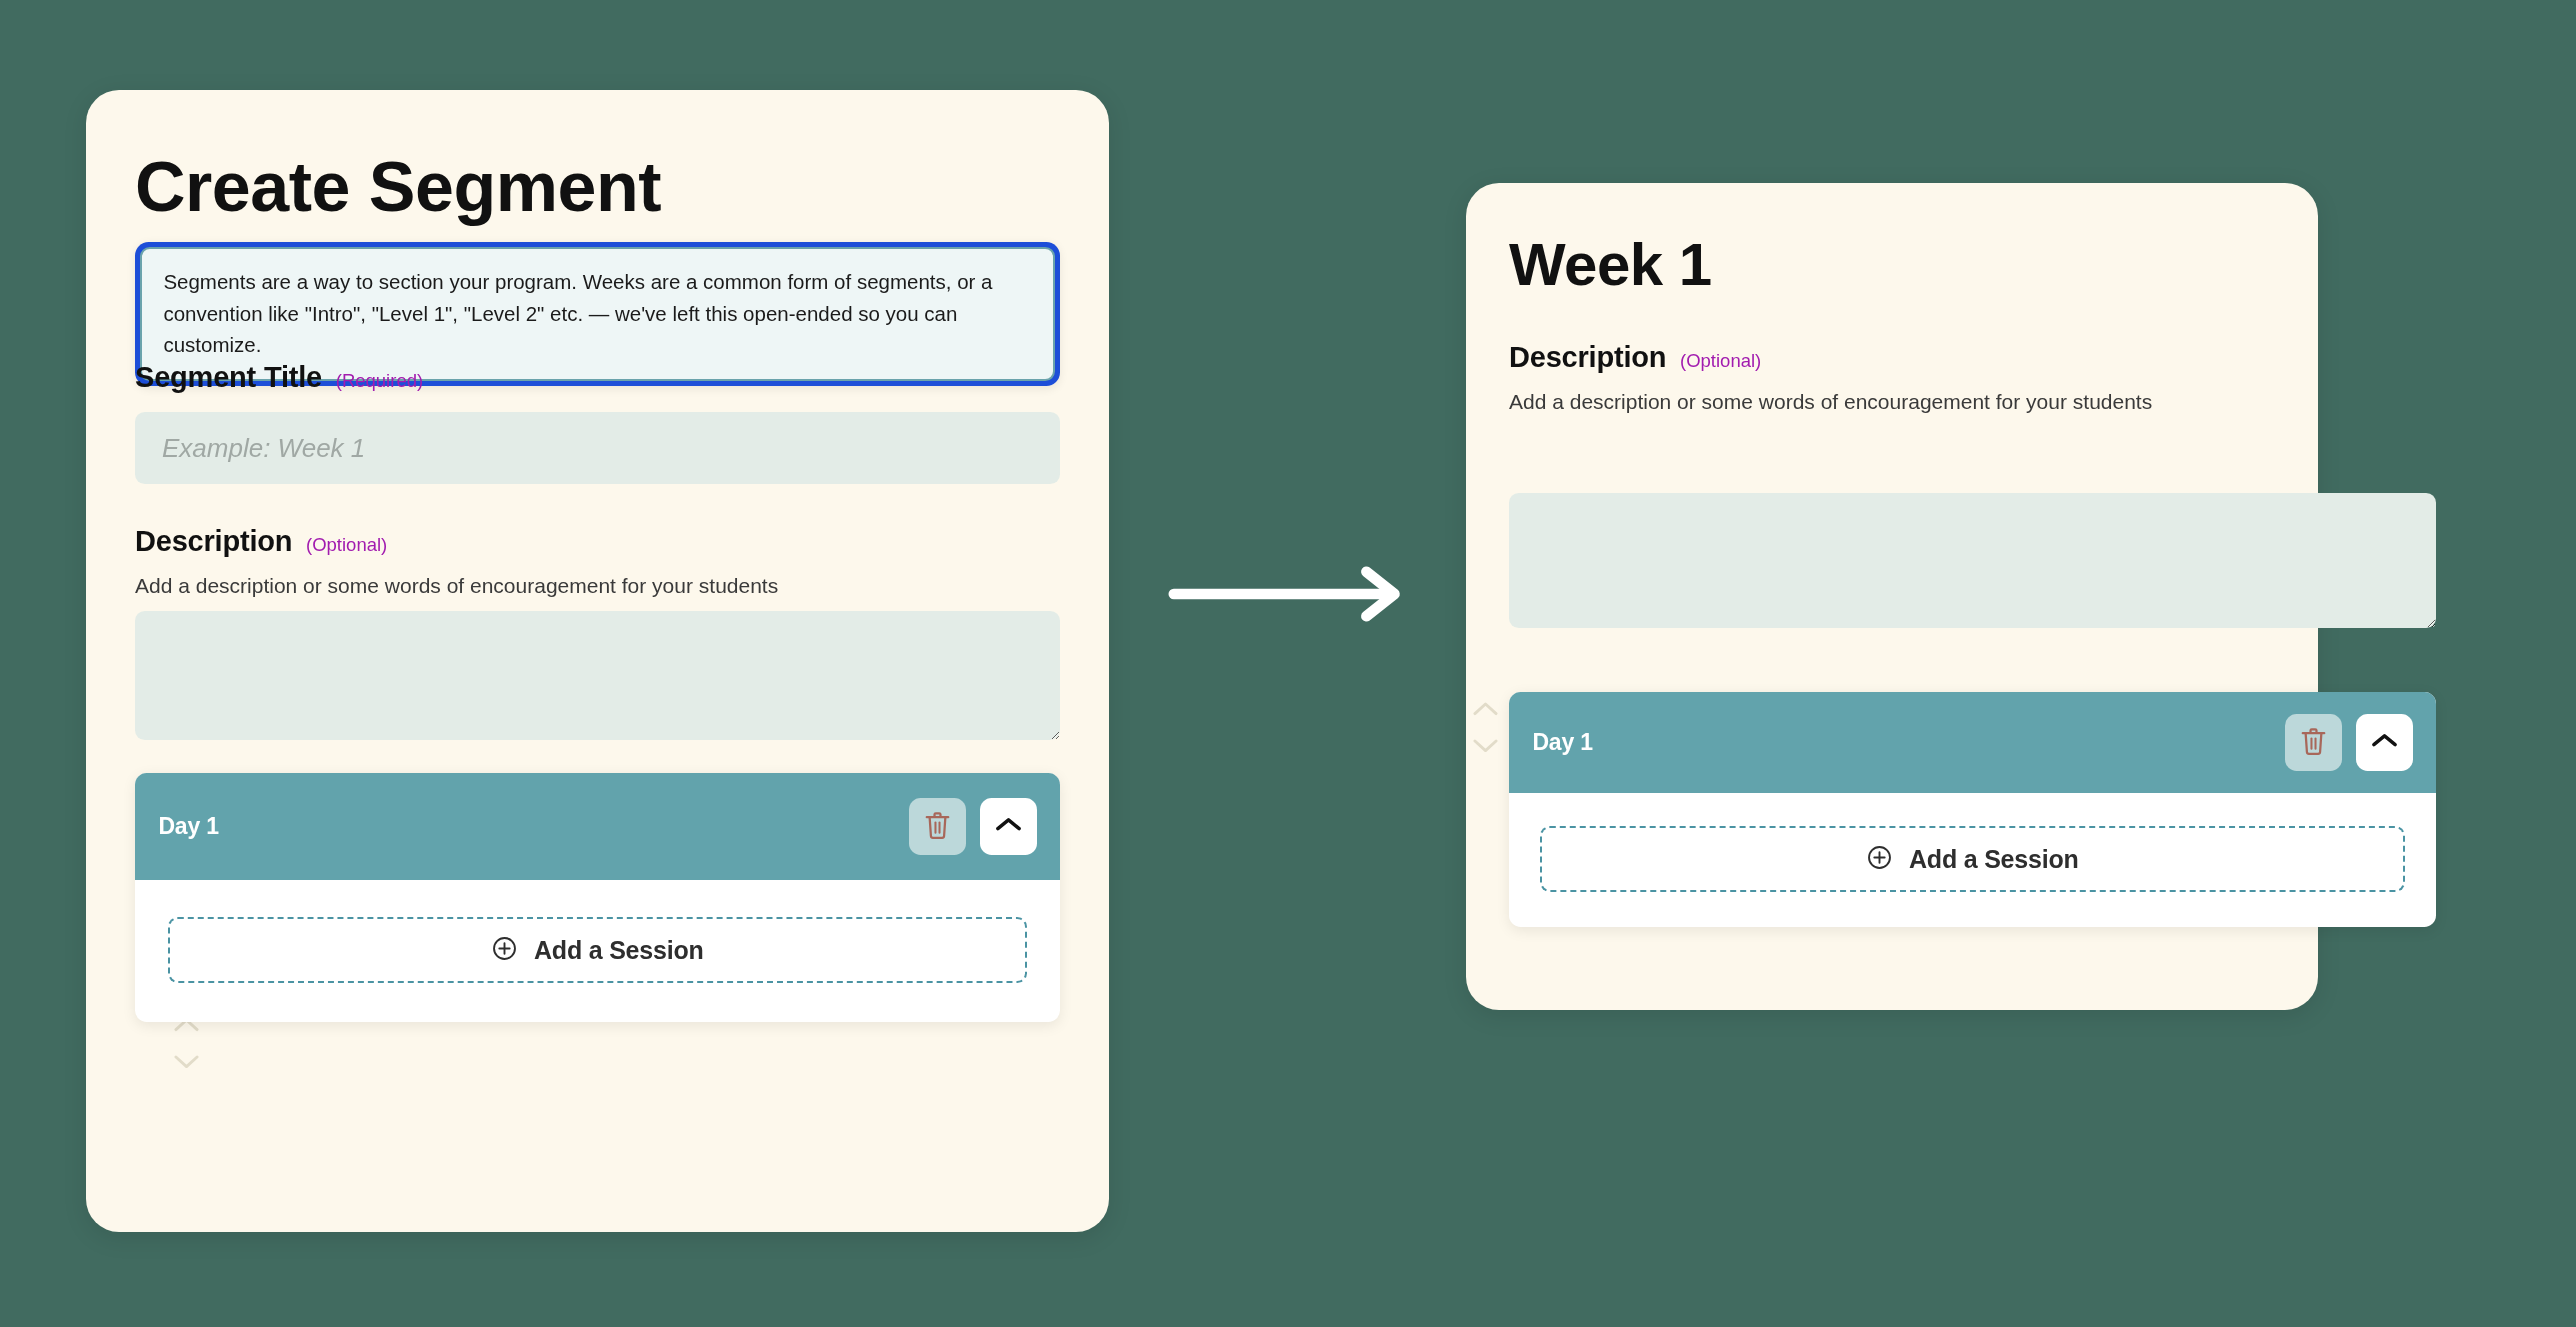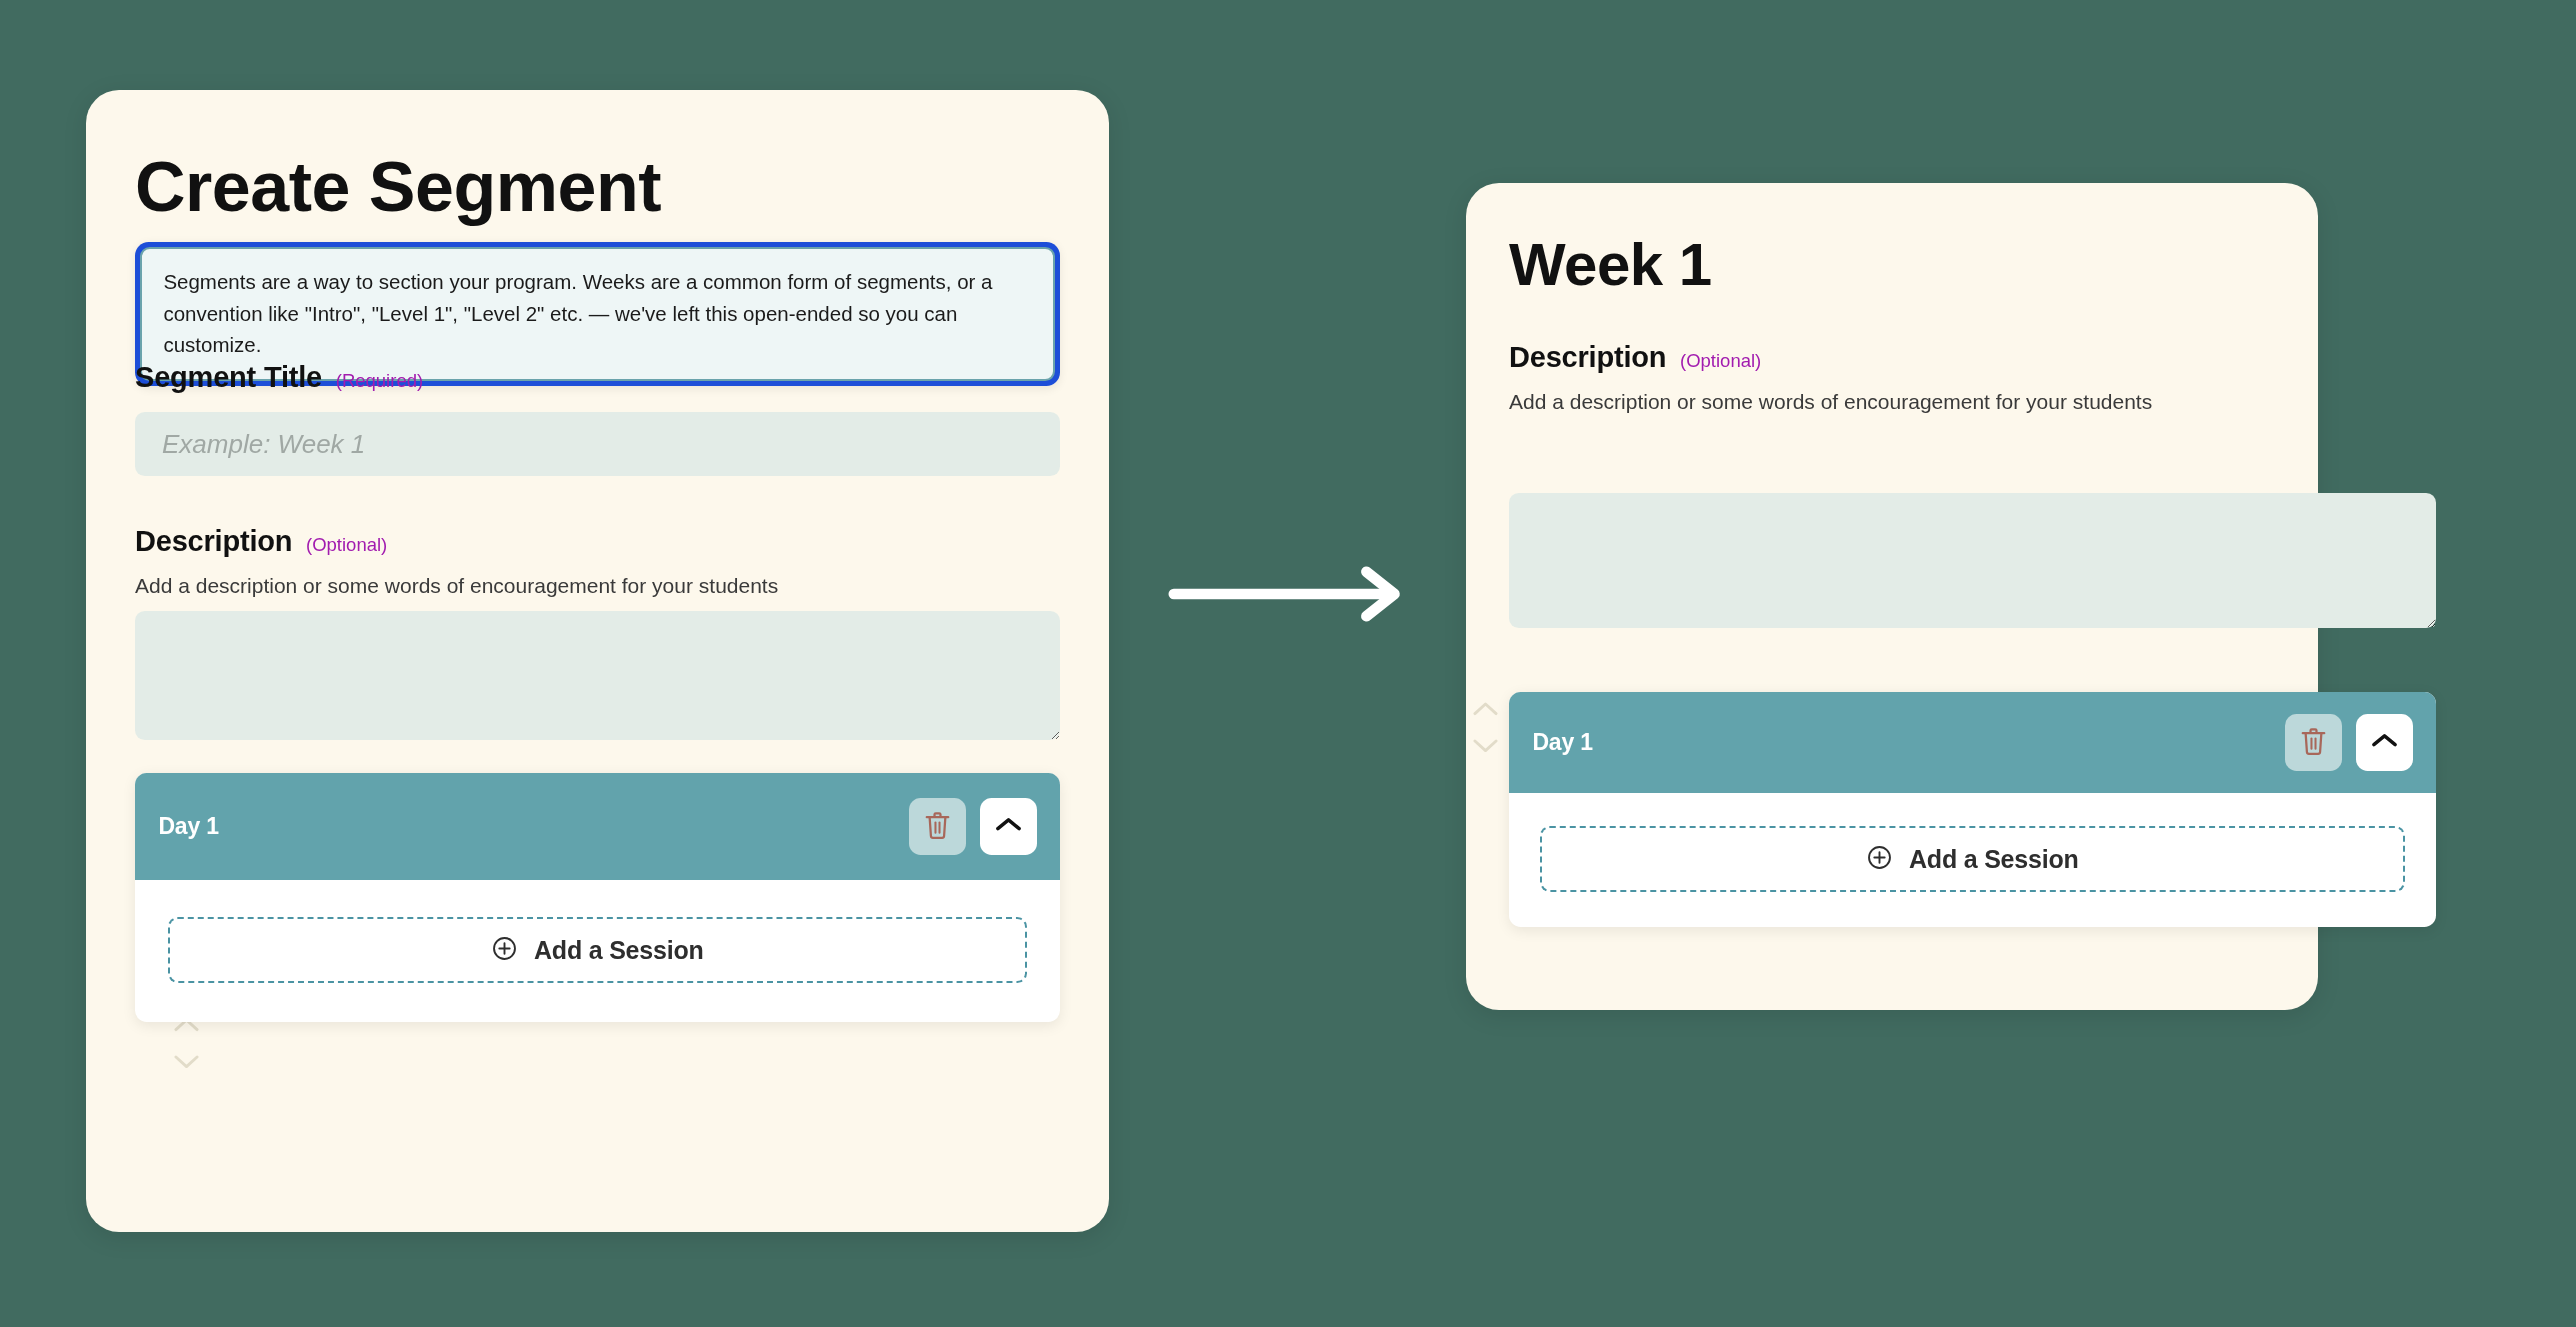--- a/index.html
+++ b/index.html
@@ -99,21 +99,21 @@
     font-family: "Liberation Sans", sans-serif;
     font-size: 26px;
     color: #1b1b1b;
     padding: 0 27px;
     outline: none;
   }
   .text-input::placeholder {
     color: #a0a8a4;
     font-style: italic;
   }
-  #segment-title-input { left: 49px; top: 322px; width: 925px; height: 64px; }
+  #segment-title-input { left: 49px; top: 322px; width: 925px; height: 72px; }
 
   .text-area {
     position: absolute;
     background: #e3ece7;
     border: none;
     border-radius: 9.8px;
     font-family: "Liberation Sans", sans-serif;
     font-size: 23.4px;
     color: #1b1b1b;
     padding: 17.6px 23.4px;

